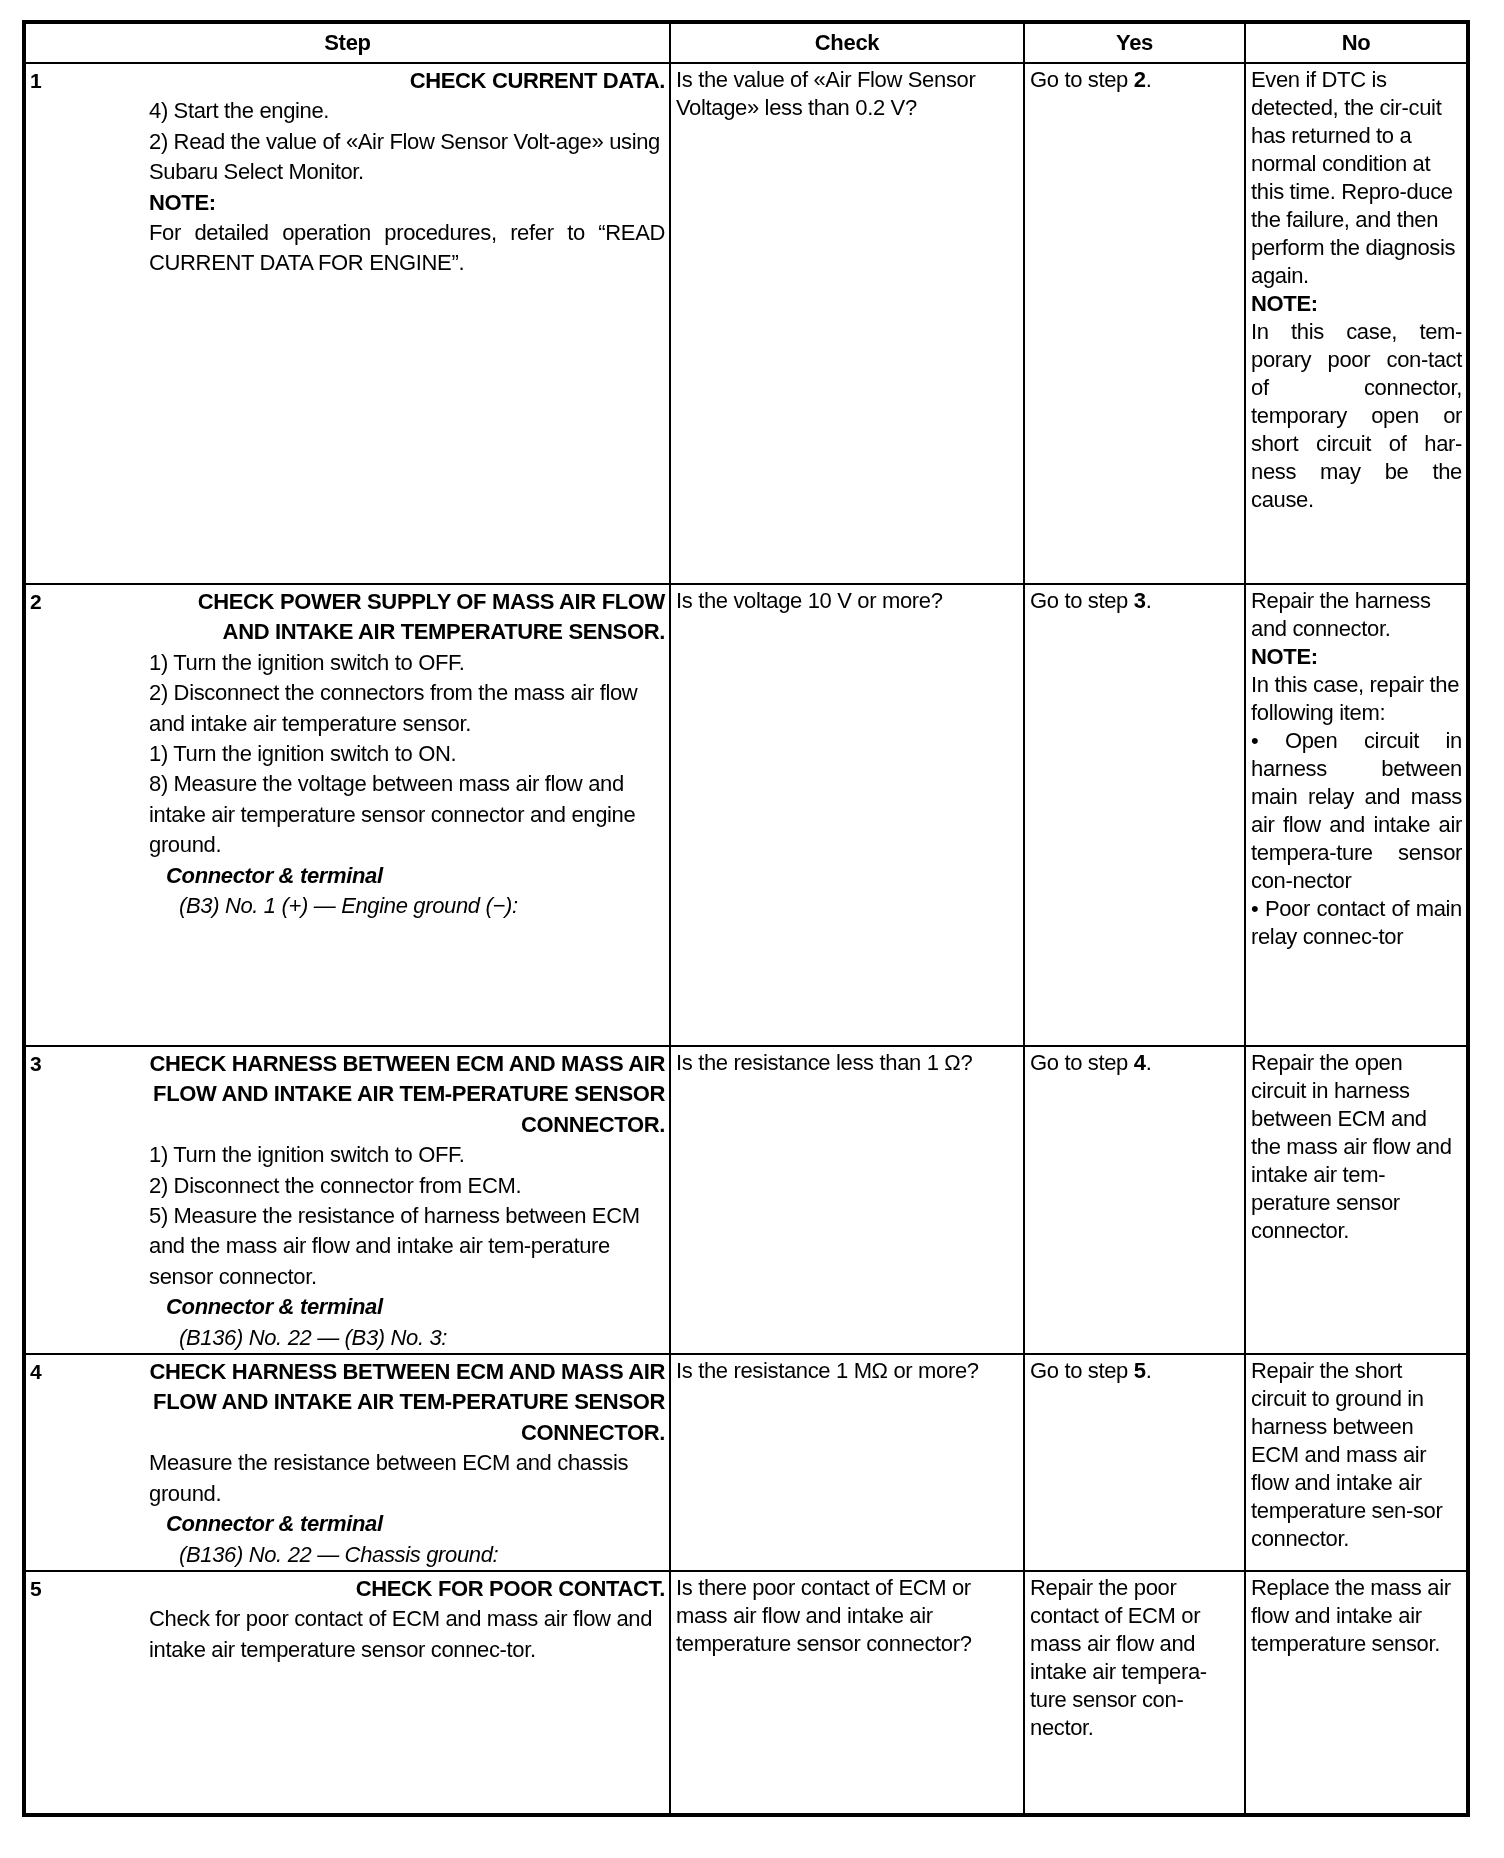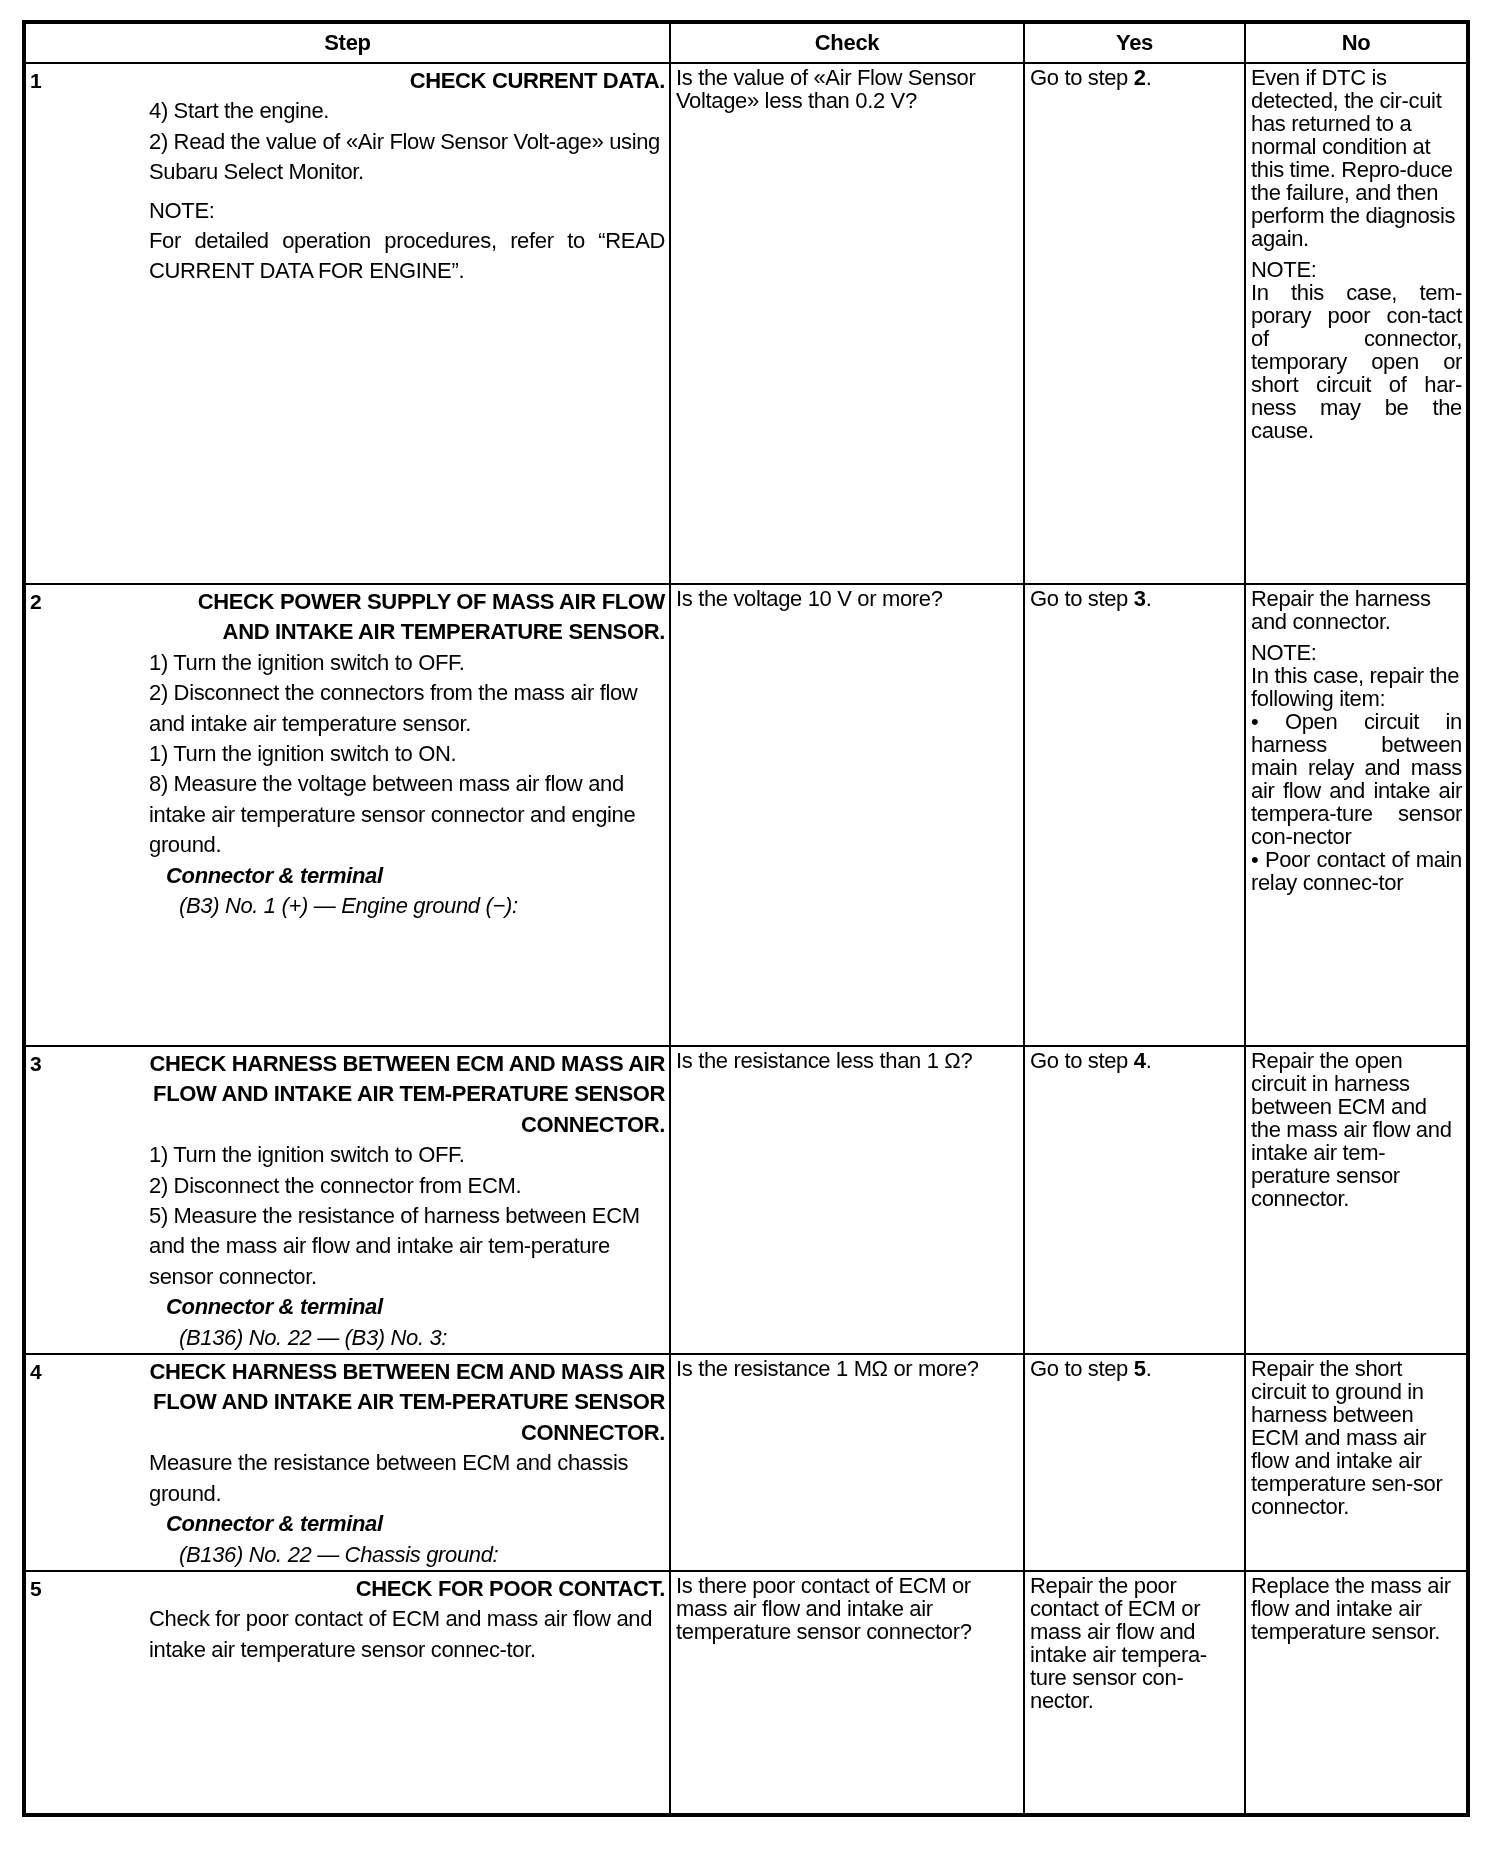--- a/index.html
+++ b/index.html
@@ -10,27 +10,27 @@
     width: 1444px; border-collapse: collapse; table-layout: fixed;
     border: 4px solid #000;
   }
   table.diag th, table.diag td {
     border: 2px solid #000; vertical-align: top; padding: 0;
   }
   table.diag th {
     height: 38px; font-size: 22px; font-weight: bold; text-align: center;
     vertical-align: middle; letter-spacing: -0.3px; margin-top: 41px;
   }
-  .cell { font-size: 22px; line-height: 23px; padding: 2px 4px 0 5px; letter-spacing: -0.35px; }
+  .cell { font-size: 22px; line-height: 28px; padding: 2px 4px 0 5px; letter-spacing: -0.35px; }
   .stepcell { position: relative; }
   .stepnum { position: absolute; left: 4px; top: 2px; font-size: 21px; font-weight: bold; line-height: 30.4px; }
   .stepbody { margin-left: 123px; padding: 2px 4px 0 0; font-size: 22px; line-height: 30.4px; letter-spacing: -0.35px; }
   .title { font-weight: bold; text-transform: none; text-align: right; }
   .just { text-align: justify; text-align-last: left; }
-  .note-label { margin-top: 8px; }
+  .note-label { margin-top: 0; font-weight: bold; }
   .conn-label { font-weight: bold; font-style: italic; padding-left: 17px; }
   .conn-value { font-weight: normal; font-style: italic; padding-left: 30px; }
   b.num { font-weight: bold; }
   .r1 { height: 521px; }
   .r2 { height: 462px; }
   .r3 { height: 308px; }
   .r4 { height: 216px; }
   .r5 { height: 244px; }
 </style>
 </head>

